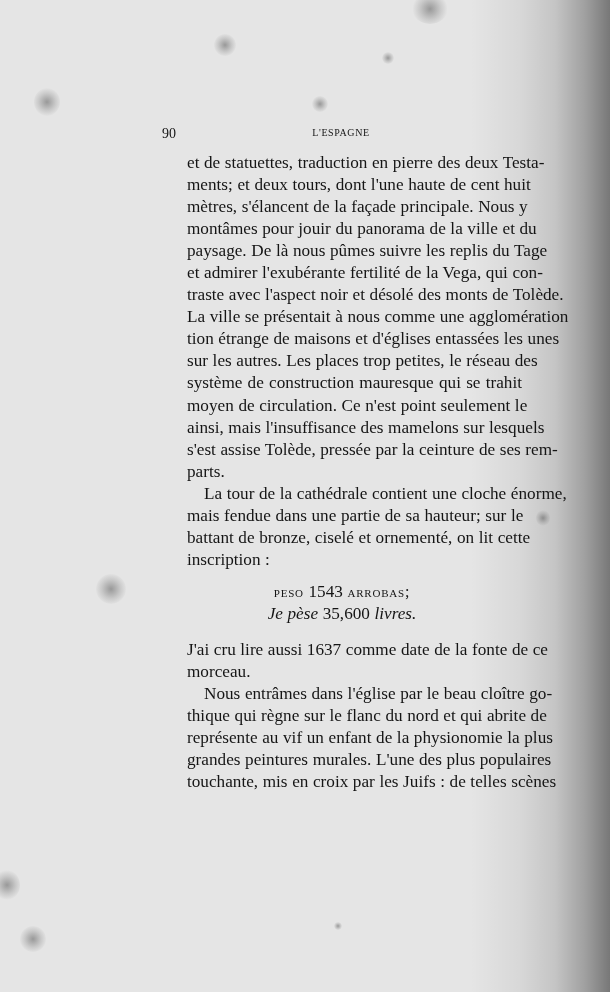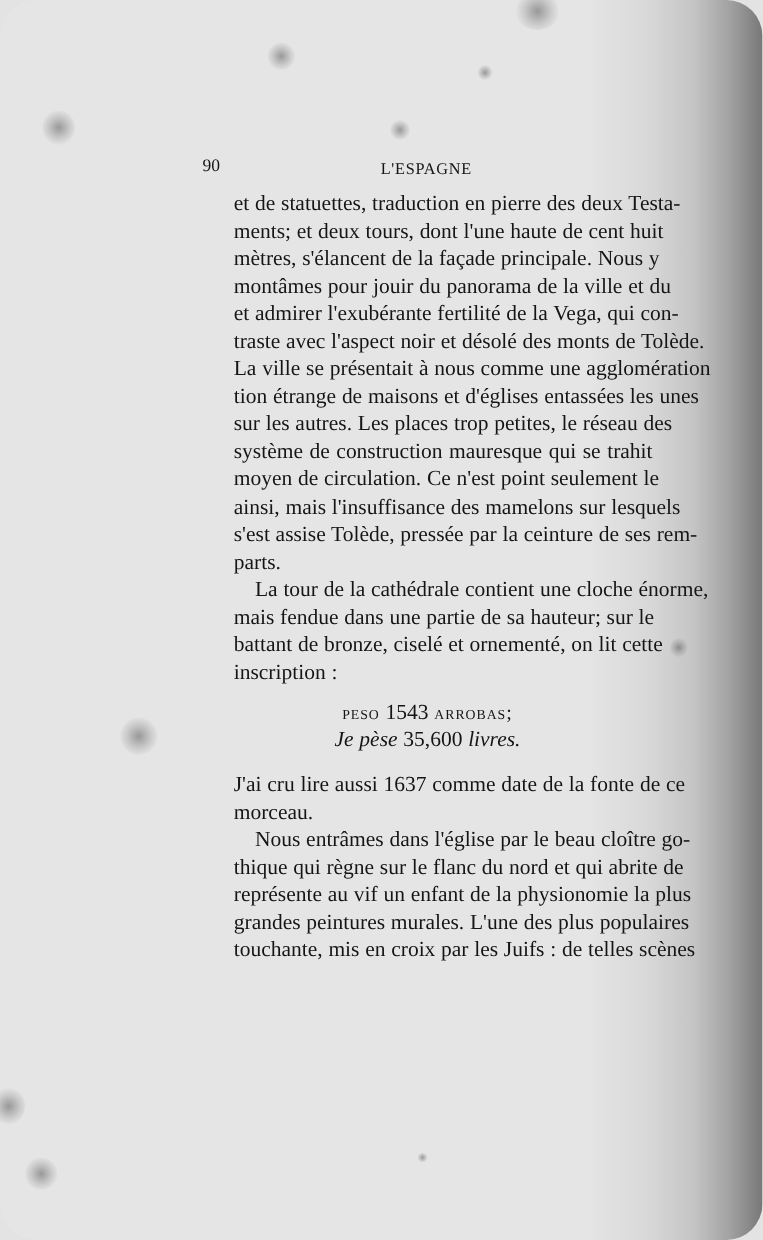--- a/index.html
+++ b/index.html
@@ -21,21 +21,20 @@
       width: 610px; height: 992px;
       background:
         linear-gradient(to right,
           rgba(0,0,0,0) 0px,
           rgba(0,0,0,0) 470px,
           rgba(0,0,0,0.06) 520px,
           rgba(0,0,0,0.14) 555px,
           rgba(0,0,0,0.30) 585px,
           rgba(0,0,0,0.48) 610px),
         #e5e5e5;
-      border-radius: 29px;
     }
     .spot {
       position: absolute;
       border-radius: 50%;
       background: radial-gradient(circle, rgba(90,90,90,0.55) 0%, rgba(120,120,120,0.25) 45%, rgba(0,0,0,0) 75%);
     }
     .running-head {
       position: absolute;
       top: 126px;
       left: 162px;
@@ -51,21 +50,21 @@
       font-size: 14px;
     }
     .head-title {
       position: absolute;
       left: 0;
       right: 0;
       text-align: center;
       top: 1px;
       letter-spacing: 0.6px;
       font-family: "Liberation Serif", serif;
-      font-size: 13px;
+      font-size: 10px;
     }
     .body-text {
       position: absolute;
       top: 152px;
       left: 162px;
       width: 360px;
       font-family: "Liberation Serif", serif;
       font-size: 17.2px;
       line-height: 22.05px;
       text-align: justify;
@@ -125,20 +124,21 @@
     <span class="head-title">L'ESPAGNE</span>
   </div>
 
   <div class="body-text">
 
     <div>
       <span class="line">et de statuettes, traduction en pierre des deux Testa-</span>
       <span class="line">ments; et deux tours, dont l'une haute de cent huit</span>
       <span class="line">mètres, s'élancent de la façade principale. Nous y</span>
       <span class="line">montâmes pour jouir du panorama de la ville et du</span>
+      <span class="line">paysage. De là nous pûmes suivre les replis du Tage</span>
       <span class="line">et admirer l'exubérante fertilité de la Vega, qui con-</span>
       <span class="line">traste avec l'aspect noir et désolé des monts de Tolède.</span>
       <span class="line">La ville se présentait à nous comme une agglomération</span>
       <span class="line">tion étrange de maisons et d'églises entassées les unes</span>
       <span class="line">sur les autres. Les places trop petites, le réseau des</span>
       <span class="line">système de construction mauresque qui se trahit</span>
       <span class="line">moyen de circulation. Ce n'est point seulement le</span>
       <span class="line">ainsi, mais l'insuffisance des mamelons sur lesquels</span>
       <span class="line">s'est assise Tolède, pressée par la ceinture de ses rem-</span>
       <span class="line last">parts.</span>

